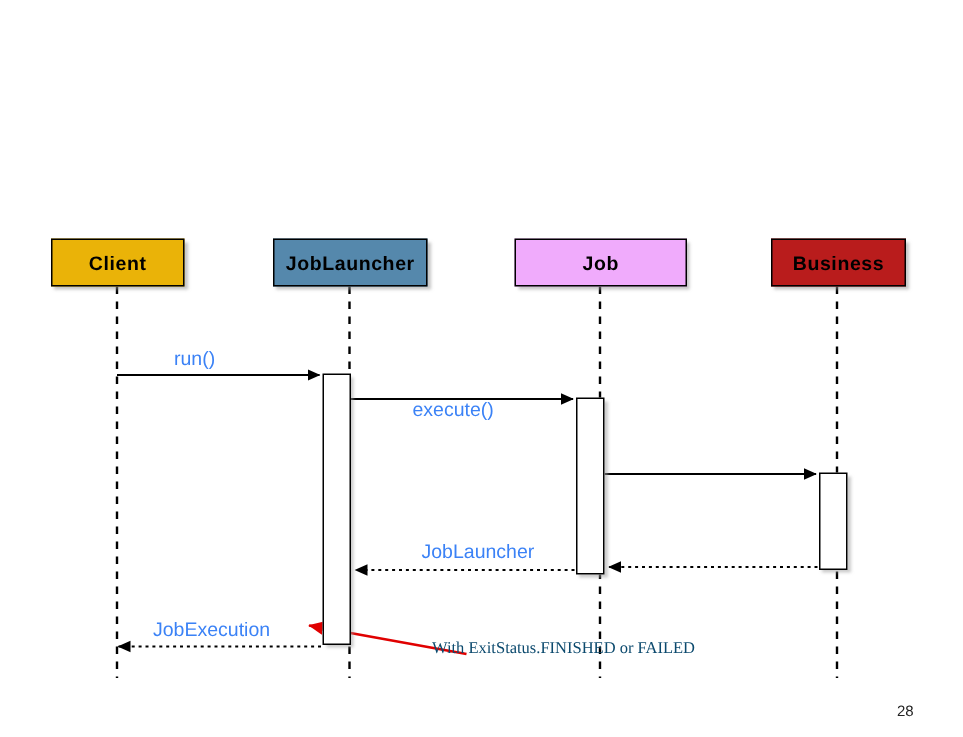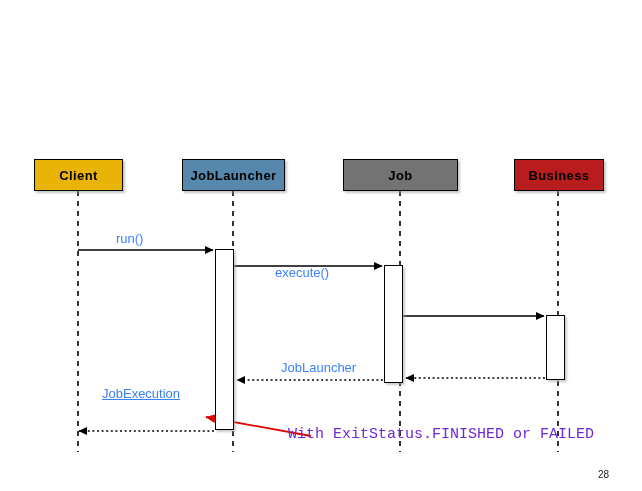--- a/index.html
+++ b/index.html
@@ -54,23 +54,23 @@
   .msg-label {
     position: absolute;
     font-family: "Liberation Sans", sans-serif;
     font-size: 13px;
     color: #3b82f6;
     white-space: nowrap;
     line-height: 1;
   }
   .annotation-label {
     position: absolute;
-    font-family: Liberation Mono, monospace;
-    font-size: 15px;
-    color: #6d28d9;
+    font-family: Liberation Serif, serif;
+    font-size: 11px;
+    color: #0c4a6e;
     white-space: nowrap;
     line-height: 1;
   }
   .page-number {
     position: absolute;
     font-family: "Liberation Sans", sans-serif;
     font-size: 10px;
     color: #222222;
     line-height: 1;
   }
@@ -120,37 +120,37 @@
   </svg>
 
   <div class="participant-box" style="left:34px; top:159px; width:89px; height:32px; background:#eab308;">
     <span class="participant-label">Client</span>
   </div>
 
   <div class="participant-box" style="left:182px; top:159px; width:103px; height:32px; background:#5588ac;">
     <span class="participant-label">JobLauncher</span>
   </div>
 
-  <div class="participant-box" style="left:343px; top:159px; width:115px; height:32px; background:#737373;">
+  <div class="participant-box" style="left:343px; top:159px; width:115px; height:32px; background:#f0abfc;">
     <span class="participant-label">Job</span>
   </div>
 
   <div class="participant-box" style="left:514px; top:159px; width:90px; height:32px; background:#b91c1c;">
     <span class="participant-label">Business</span>
   </div>
 
   <div class="activation" style="left:215px; top:249px; width:19px; height:181px;"></div>
   <div class="activation" style="left:384px; top:265px; width:19px; height:118px;"></div>
   <div class="activation" style="left:546px; top:315px; width:19px; height:65px;"></div>
 
   <div class="msg-label" style="left:116px; top:232px;">run()</div>
 
   <div class="msg-label" style="left:275px; top:266px;">execute()</div>
 
   <div class="msg-label" style="left:281px; top:361px;">JobLauncher</div>
 
-  <div class="msg-label" style="left:102px; top:387px;text-decoration:underline;">JobExecution</div>
+  <div class="msg-label" style="left:102px; top:413px;">JobExecution</div>
 
   <div class="annotation-label" style="left:288px; top:427px;">With ExitStatus.FINISHED or FAILED</div>
 
   <div class="page-number" style="left:598px; top:470px;">28</div>
 
 </div>
 
 </body></html>

